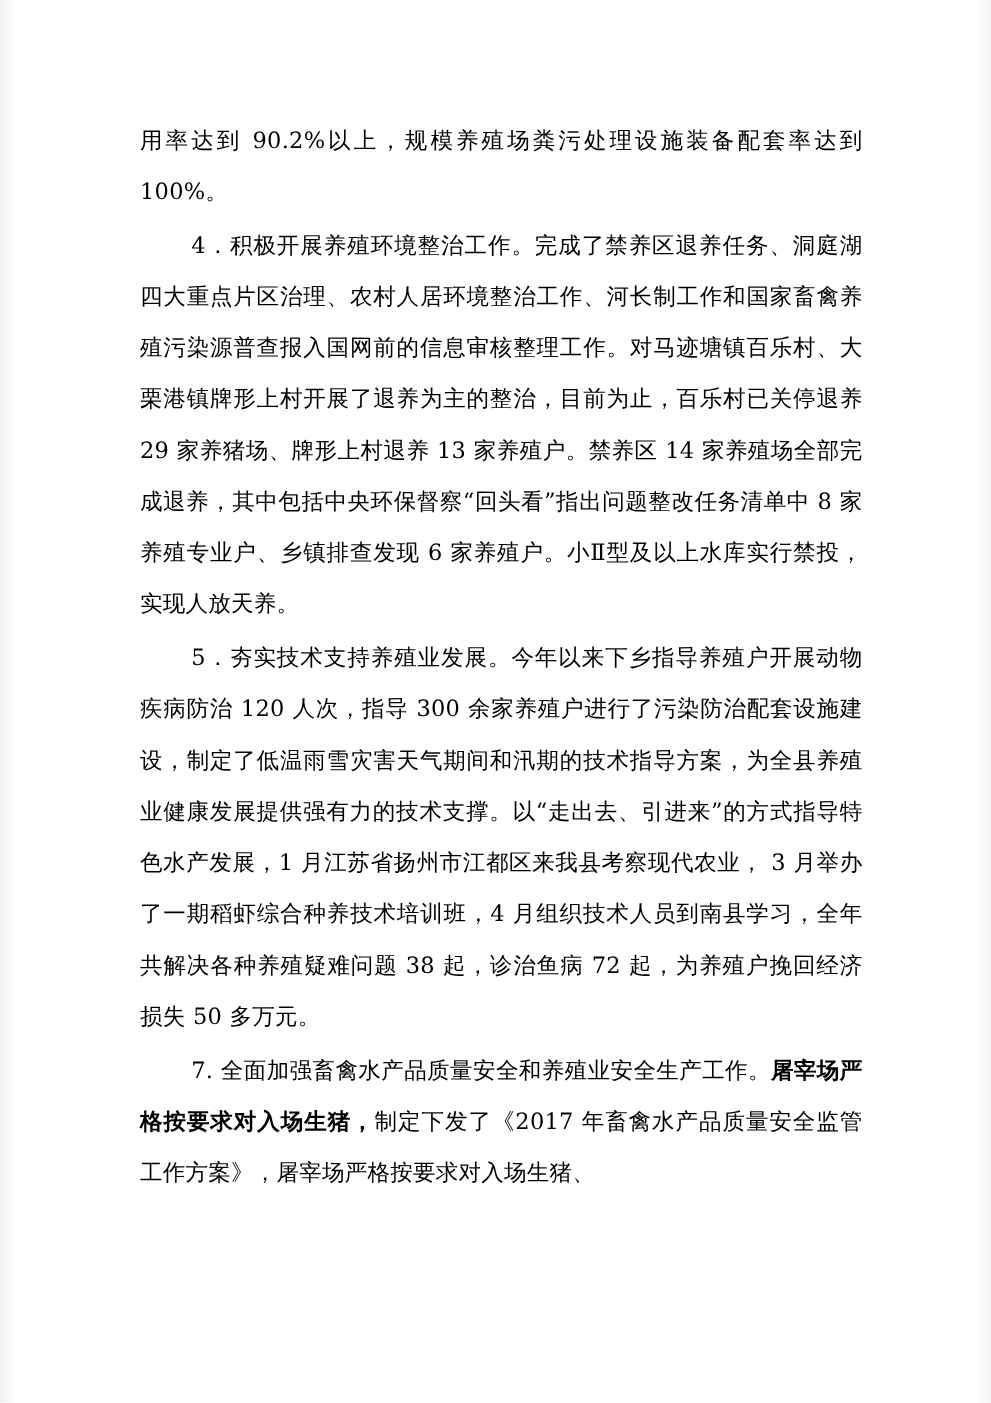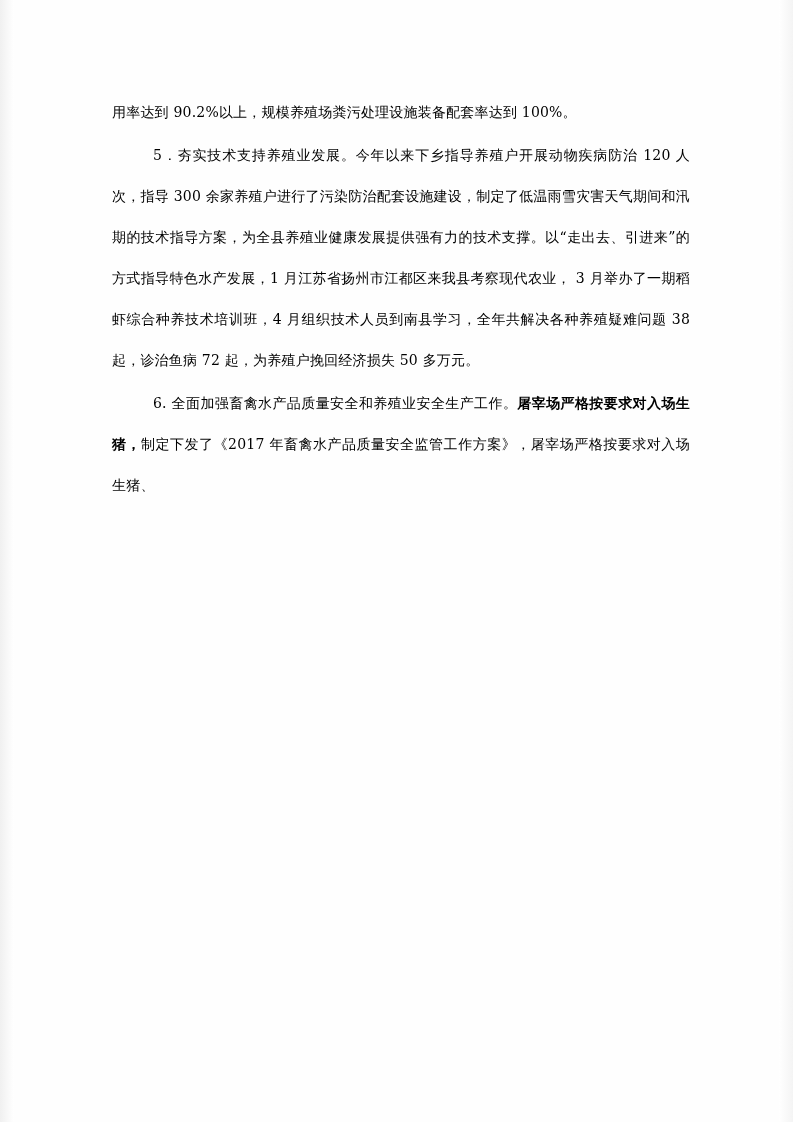--- a/index.html
+++ b/index.html
@@ -22,21 +22,21 @@
     background: #fefefe;
   }
   .content {
     position: absolute;
     left: 112px;
     top: 92px;
     width: 578px;
   }
   p.para {
     margin: 0 0 2px 0;
-    font-size: 14px;
+    font-size: 18px;
     line-height: 41px;
     text-align: justify;
     text-justify: inter-ideograph;
     letter-spacing: 0.2px;
     font-family: "DejaVu Serif", "Liberation Serif", serif;
   }
   p.indent {
     text-indent: 41px;
   }
   .bold-seg {
@@ -62,23 +62,26 @@
 <div class="page">
   <div class="scan-left"></div>
   <div class="scan-right"></div>
 
   <div class="content">
 
     <p class="para">
       <span>用率达到 90.2%以上，规模养殖场粪污处理设施装备配套率达到 100%。</span>
     </p>
 
+    <p class="para indent">
+      <span>4．积极开展养殖环境整治工作。完成了禁养区退养任务、洞庭湖四大重点片区治理、农村人居环境整治工作、河长制工作和国家畜禽养殖污染源普查报入国网前的信息审核整理工作。对马迹塘镇百乐村、大栗港镇牌形上村开展了退养为主的整治，目前为止，百乐村已关停退养 29 家养猪场、牌形上村退养 13 家养殖户。禁养区 14 家养殖场全部完成退养，其中包括中央环保督察“回头看”指出问题整改任务清单中 8 家养殖专业户、乡镇排查发现 6 家养殖户。小Ⅱ型及以上水库实行禁投，实现人放天养。</span>
+    </p>
 
     <p class="para indent">
       <span>5．夯实技术支持养殖业发展。今年以来下乡指导养殖户开展动物疾病防治 120 人次，指导 300 余家养殖户进行了污染防治配套设施建设，制定了低温雨雪灾害天气期间和汛期的技术指导方案，为全县养殖业健康发展提供强有力的技术支撑。以“走出去、引进来”的方式指导特色水产发展，1 月江苏省扬州市江都区来我县考察现代农业， 3 月举办了一期稻虾综合种养技术培训班，4 月组织技术人员到南县学习，全年共解决各种养殖疑难问题 38 起，诊治鱼病 72 起，为养殖户挽回经济损失 50 多万元。</span>
     </p>
 
     <p class="para indent">
-      <span>6. 全面加强畜禽水产品质量安全和养殖业安全生产工作。</span><span class="bold-seg">屠宰场严格按要求对入场生猪，</span><span>制定下发了《2017 年畜禽水产品质量安全监管工作方案》，屠宰场严格按要求对入场生猪、</span>
+      <span>7. 全面加强畜禽水产品质量安全和养殖业安全生产工作。</span><span class="bold-seg">屠宰场严格按要求对入场生猪，</span><span>制定下发了《2017 年畜禽水产品质量安全监管工作方案》，屠宰场严格按要求对入场生猪、</span>
     </p>
 
   </div>
 </div>
 
 </body></html>

